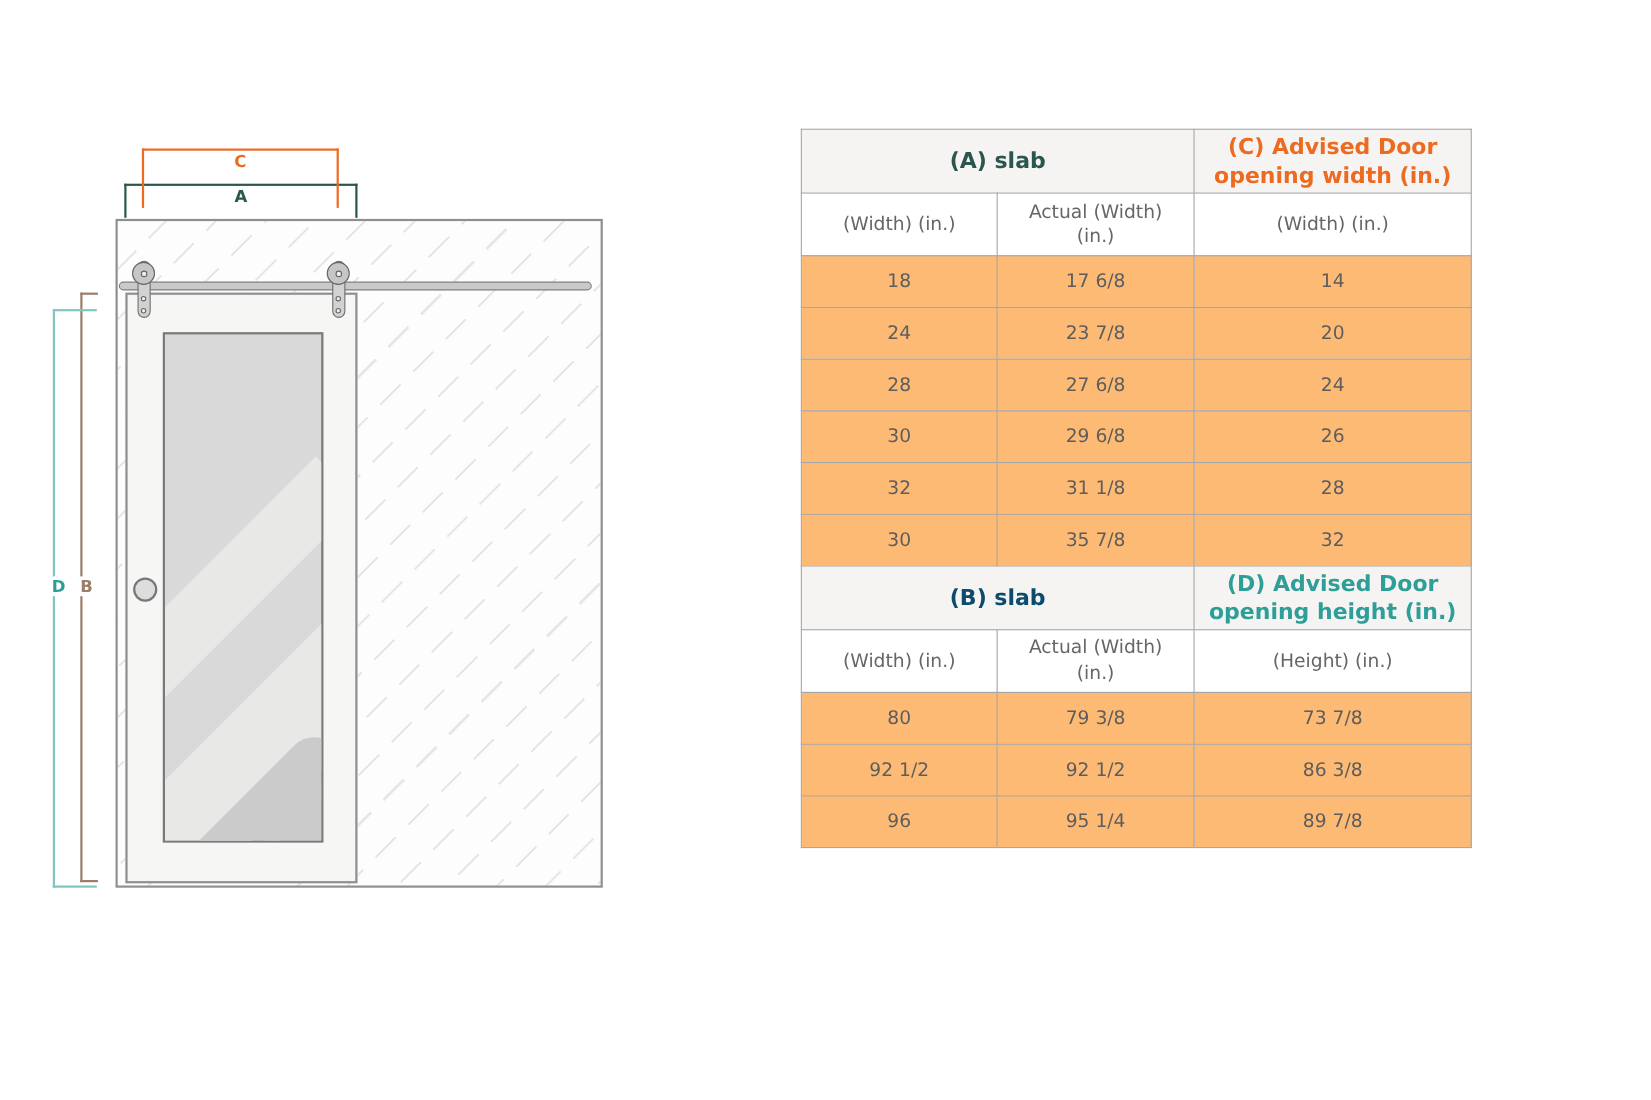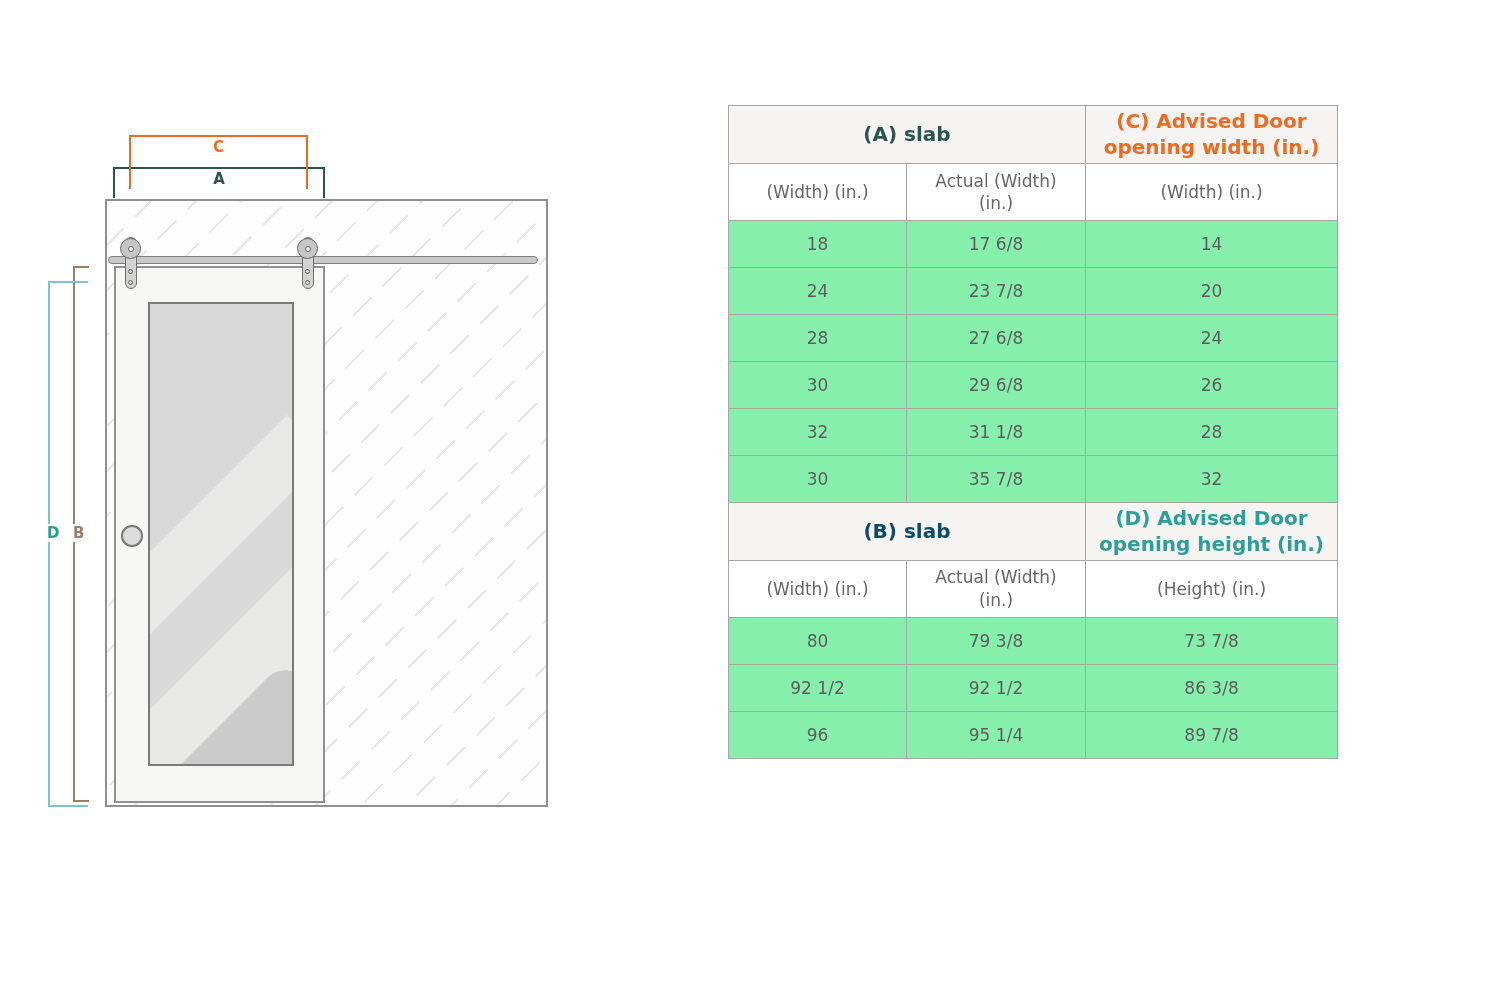--- a/index.html
+++ b/index.html
@@ -59,33 +59,33 @@
                border:2px solid #7fc6c2; border-right:none; }
   .dim-label { font-size:15px; font-weight:bold; display:inline-block; margin-top:1px; }
   .lbl-c { color:#ed6b21; }
   .lbl-a { color:#2a564e; }
   .float-label { position:absolute; font-size:15px; font-weight:bold; z-index:6;
                  background:#fff; padding:0 2px; }
   .lbl-d { left:45px; top:524px; color:#2b9d97; }
   .lbl-b { left:71px; top:524px; color:#9c7d69; }
 
   
-  .size-table { position:absolute; left:728px; top:105px; width:609px;
+  .size-table { position:absolute; left:728px; top:117px; width:609px;
                 border-collapse:collapse; table-layout:fixed; }
   .size-table th, .size-table td { border:1px solid #a6a6a6; text-align:center;
                 vertical-align:middle; font-weight:400; }
   .col-w1 { width:178px; } .col-w2 { width:179px; } .col-w3 { width:252px; }
   .title-row th { background:#f5f4f2; height:53px; font-size:20px; font-weight:600; }
   .slab-a-title { color:#2a564e; }
   .slab-b-title { color:#0c4a6e; }
   .advised-c { color:#ed6b21; font-size:20px; line-height:1.32; padding:2px 4px;margin-top:16px; }
   .advised-d { color:#2e9e98; font-size:20px; line-height:1.32; padding:2px 4px; }
   .colhead th { background:#ffffff; height:57px; color:#666; font-size:17px;
                 line-height:1.3; padding:0 26px; }
-  .size-table td { height:47px; color:#5d5d5d; font-size:17px; background:#86efac; }
+  .size-table td { height:47px; color:#5d5d5d; font-size:17px; background:#fdba74; }
 </style>
 </head>
 <body>
 
 <div class="canvas">
 
   <div class="diagram">
 
     <div class="wall"></div>
 

